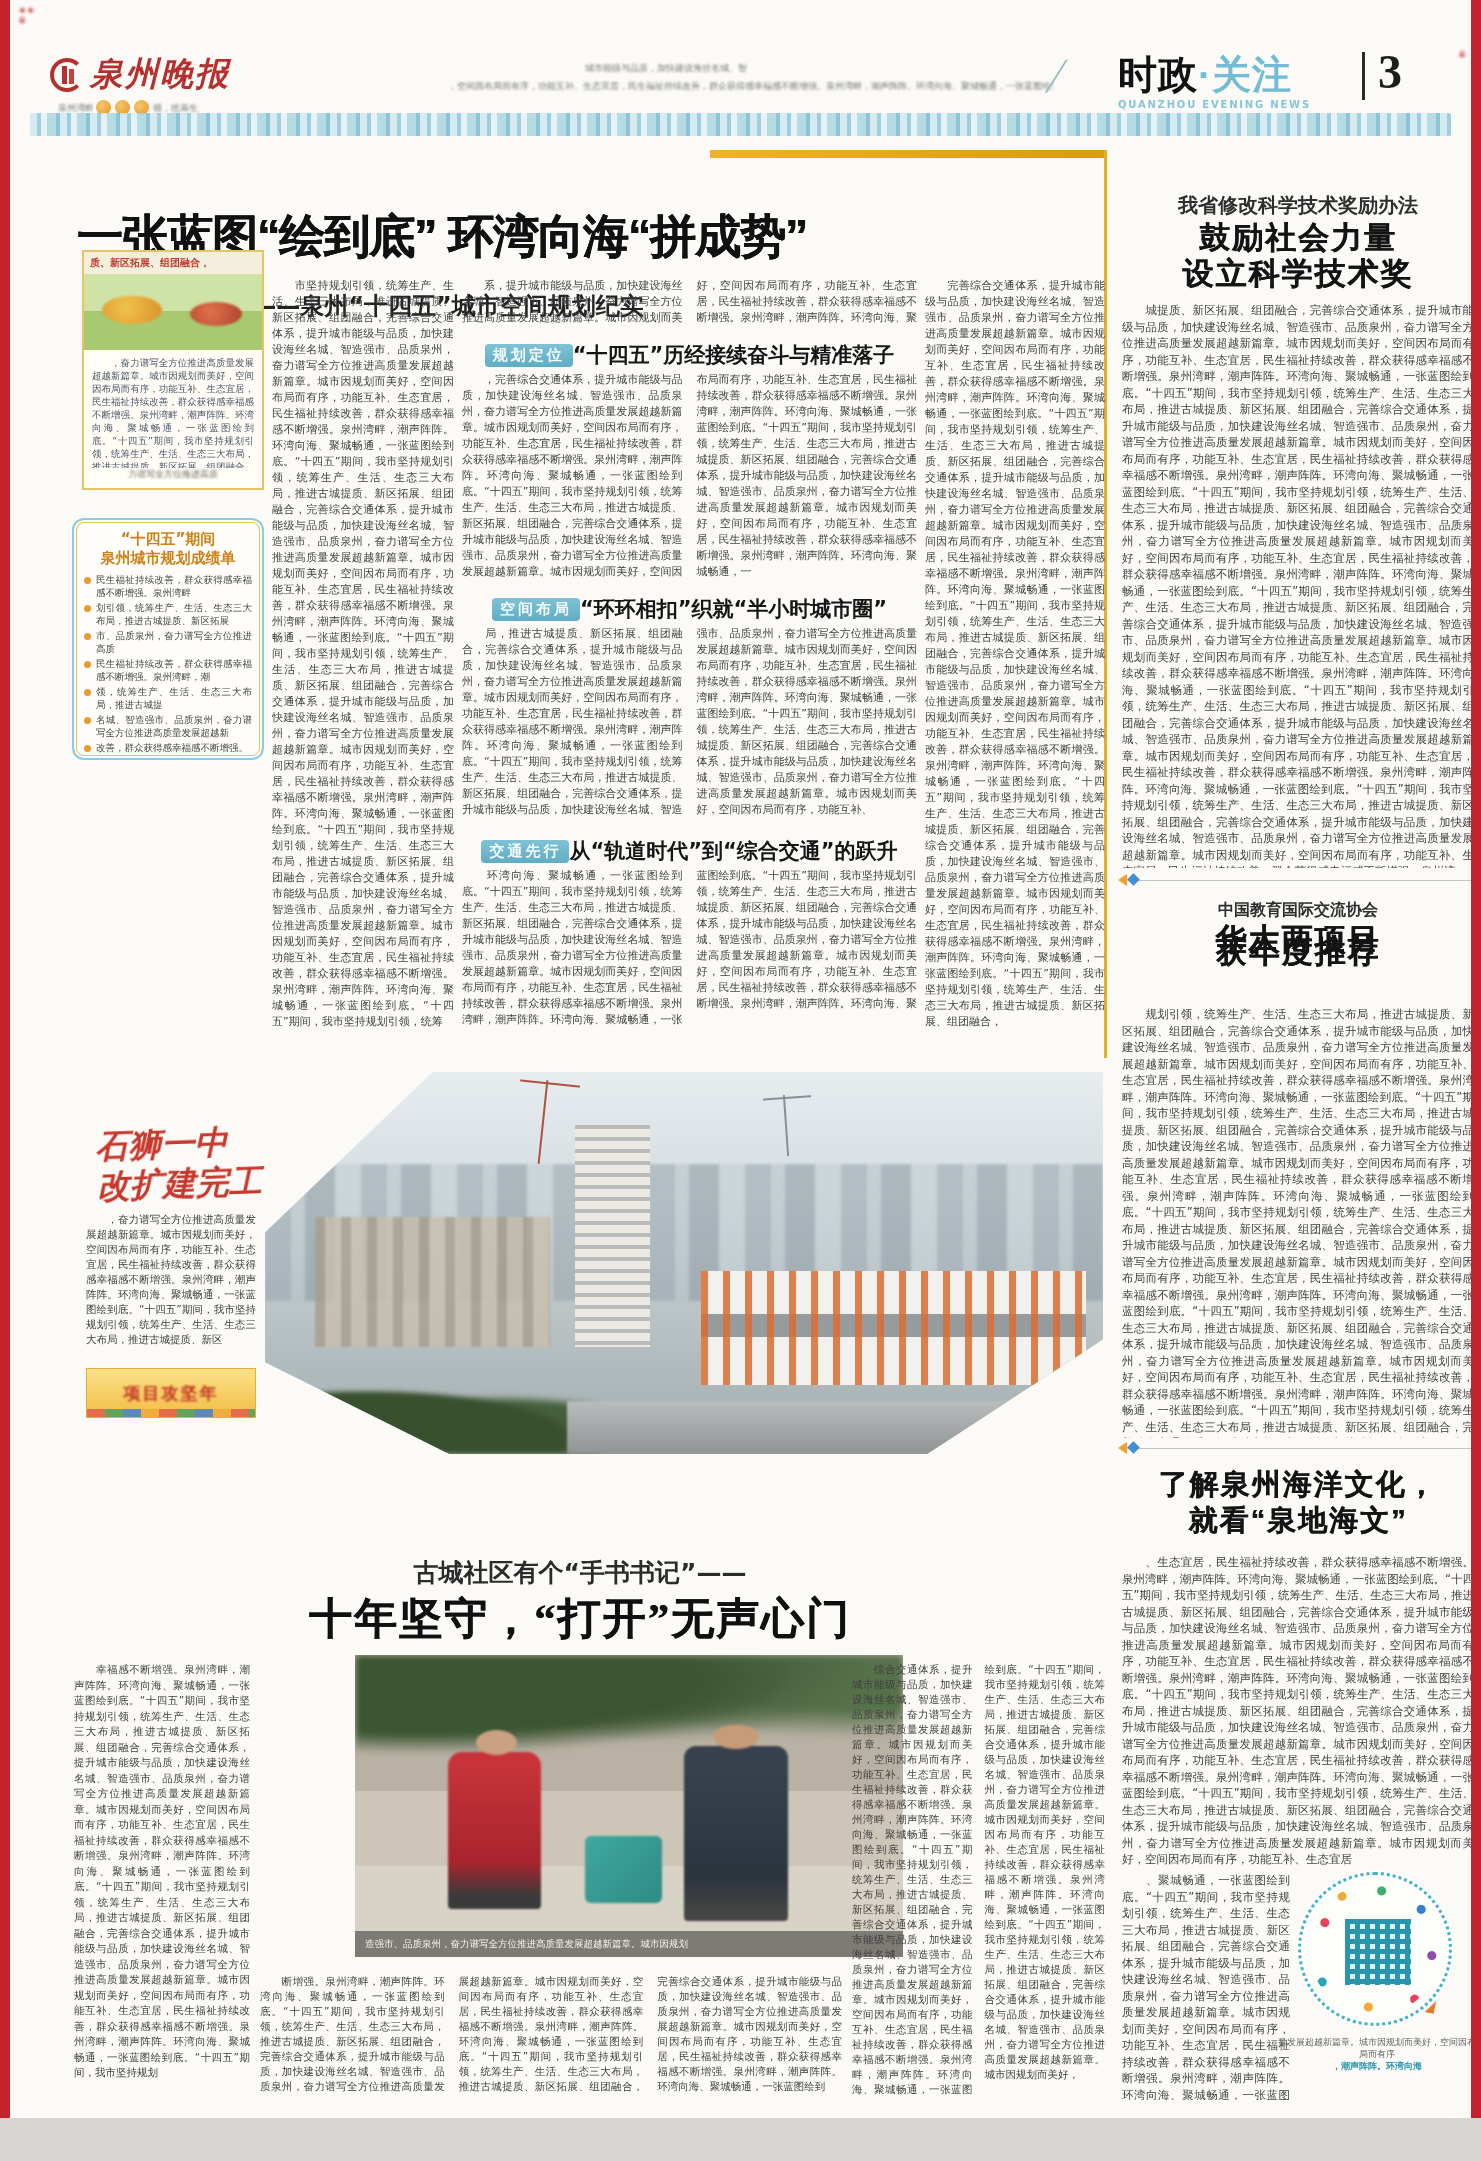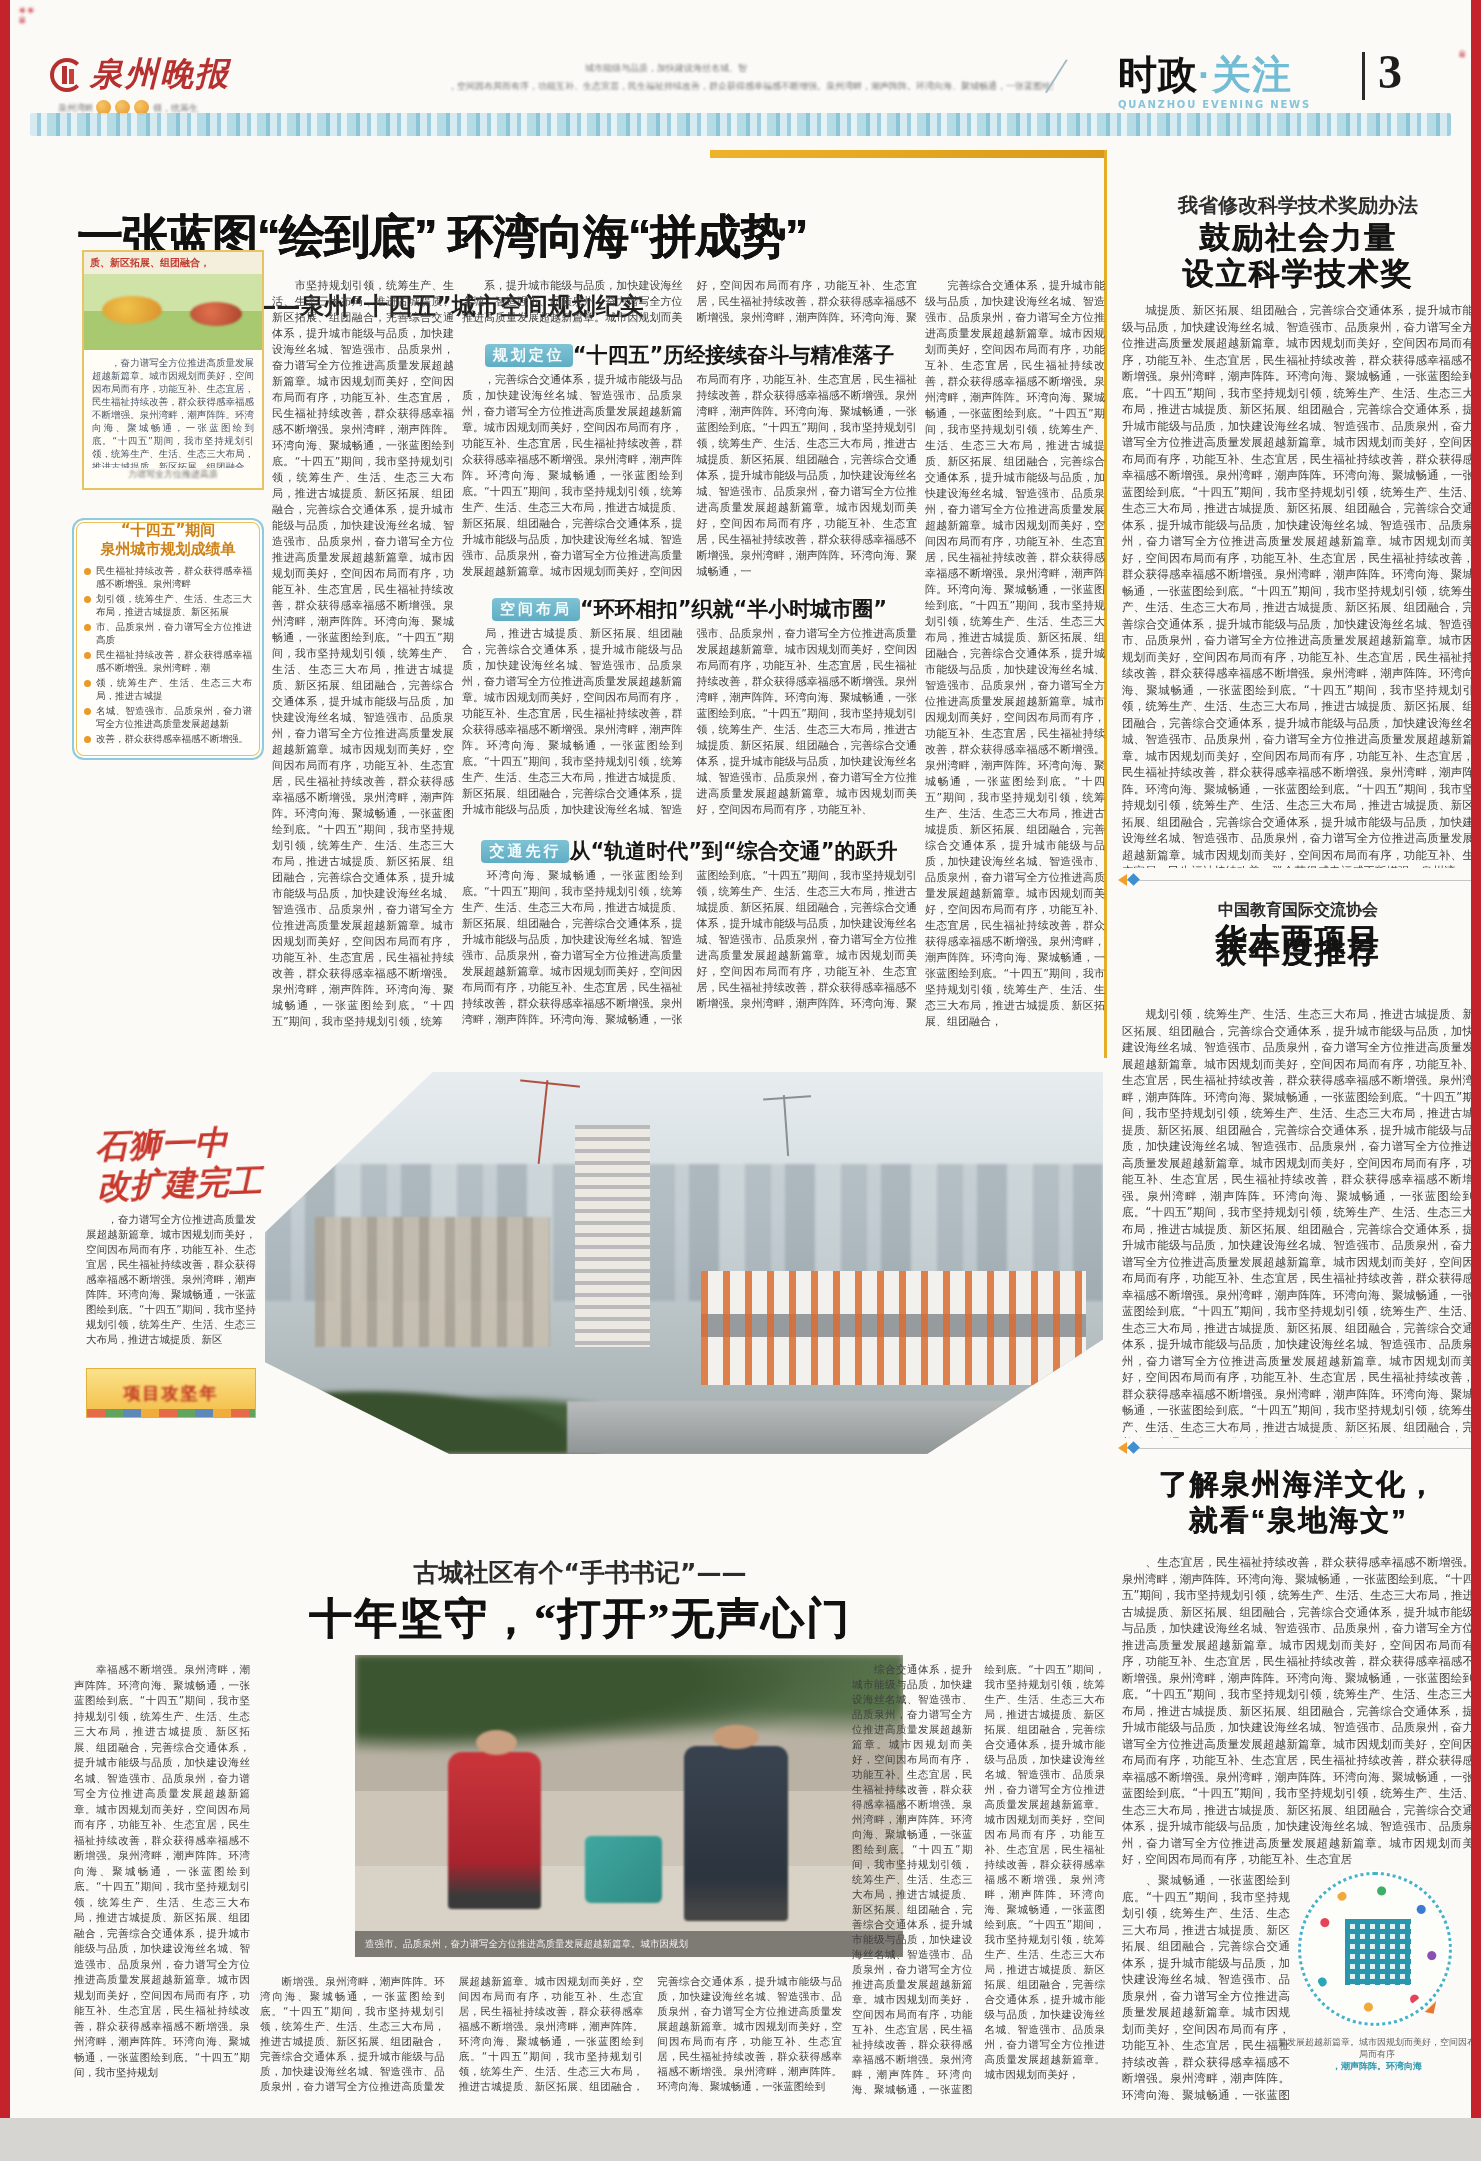--- a/index.html
+++ b/index.html
@@ -48,21 +48,21 @@
   .poster { width:100%; height:98px; position:relative; overflow:hidden;
             background:linear-gradient(180deg,#f3efdc 0 22%, #cfe3a6 22% 60%, #a8c96f 60% 100%); }
   .poster .ptitle { position:absolute; left:6px; top:4px; font-size:10px; color:#c23a2f; font-weight:700; filter:blur(.7px); }
   .poster .blob1 { position:absolute; left:18px; top:44px; width:60px; height:28px; border-radius:50%;
                    background:radial-gradient(circle at 40% 40%, #f0c34a, #d98f2b); filter:blur(1px);}
   .poster .blob2 { position:absolute; right:20px; top:50px; width:52px; height:24px; border-radius:50%;
                    background:radial-gradient(circle at 40% 40%, #e2704d, #a8432c); filter:blur(1.2px);}
   .imgbox .cap { padding:6px 8px 2px; font-size:9.5px; line-height:13px; color:#4a5668; }
   .imgbox .sig { text-align:center; padding:0 4px; font-size:9px; color:#666; }
   .scorecard { left:62px; top:518px; width:192px; height:242px; border:2px solid #8ecbdc; border-radius:12px;
-               background:#fffefa; box-shadow:inset 0 0 0 2px #fff, inset 0 0 0 3px #e9c05a; padding:1px 10px 6px; }
+               background:#fffefa; box-shadow:inset 0 0 0 2px #fff, inset 0 0 0 3px #e9c05a; padding:10px 10px 6px; }
   .sc-title { text-align:center; color:#cd8117; font-weight:900; font-size:15px; line-height:19px; filter:blur(.45px); }
   .sc-list { margin-top:6px; }
   .sc-item { position:relative; padding-left:12px; font-size:9.5px; line-height:12.5px; color:#444;
              margin-bottom:3px; filter:blur(.55px); text-align:justify; }
   .sc-item:before { content:""; position:absolute; left:0; top:3px; width:7px; height:7px; border-radius:50%; background:#e89a2c; }
   .colA { left:262px; top:278px; width:182px; height:772px; }
   .colD { left:915px; top:278px; width:180px; height:772px; }
   .middle { left:452px; top:278px; width:455px; height:772px; }
   .m2col { column-count:2; column-gap:14px; }
   .sechead { display:flex; align-items:center; justify-content:center; height:34px; }

